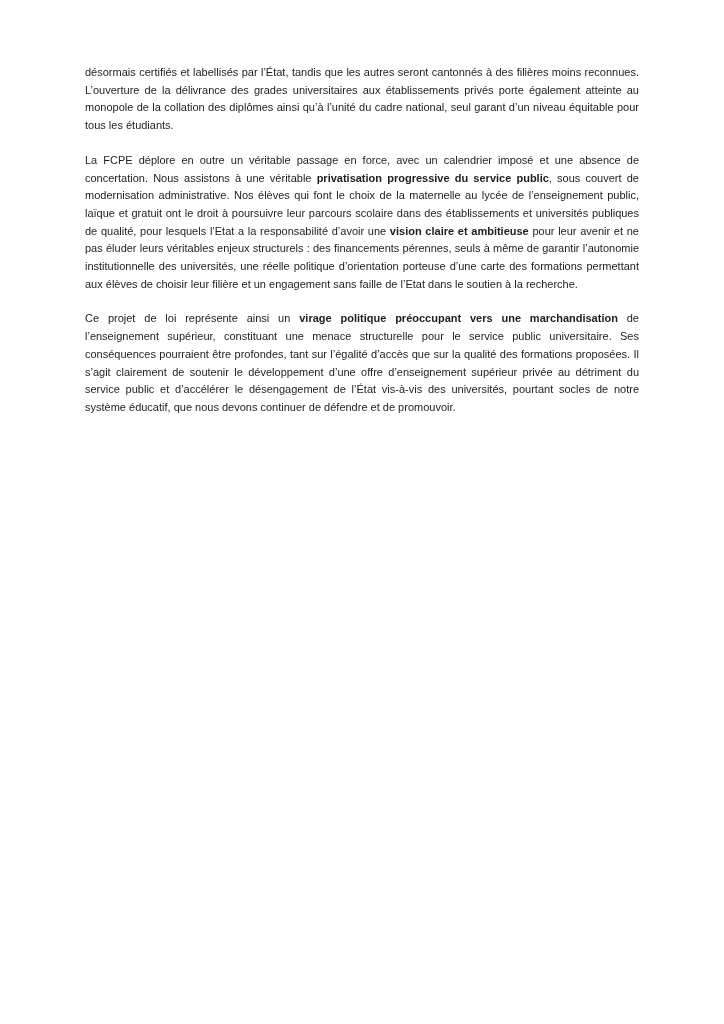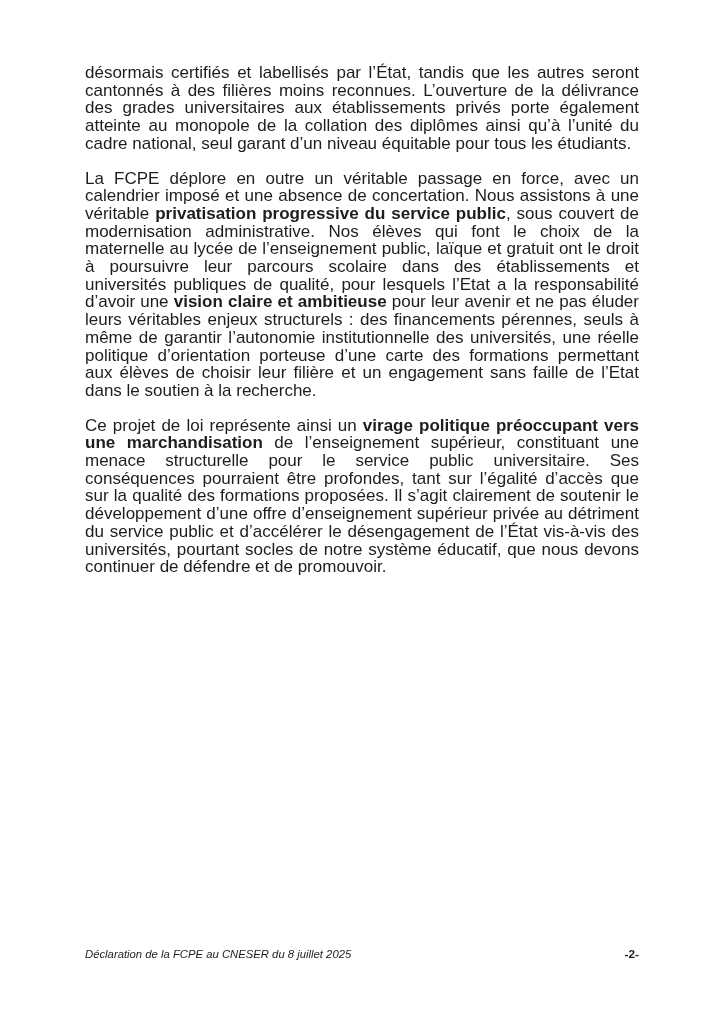--- a/index.html
+++ b/index.html
@@ -14,21 +14,21 @@
     background: #ffffff;
     font-family: "Liberation Sans", sans-serif;
     color: #1d1d1d;
     overflow: hidden;
   }
   .content {
     position: absolute;
     left: 85px;
     top: 64px;
     width: 554px;
-    font-size: 17px;
+    font-size: 11px;
     line-height: 17.7px;
     text-align: justify;
   }
   .content p {
     margin: 0 0 17px 0;
   }
   .b {
     font-weight: bold;
   }
   .footer {
@@ -60,18 +60,14 @@
 
     <p><span>désormais certifiés et labellisés par l’État, tandis que les autres seront cantonnés à des filières moins reconnues. L’ouverture de la délivrance des grades universitaires aux établissements privés porte également atteinte au monopole de la collation des diplômes ainsi qu’à l’unité du cadre national, seul garant d’un niveau équitable pour tous les étudiants.</span></p>
 
     <p><span>La FCPE déplore en outre un véritable passage en force, avec un calendrier imposé et une absence de concertation. Nous assistons à une véritable </span><span class="b">privatisation progressive du service public</span><span>, sous couvert de modernisation administrative. Nos élèves qui font le choix de la maternelle au lycée de l’enseignement public, laïque et gratuit ont le droit à poursuivre leur parcours scolaire dans des établissements et universités publiques de qualité, pour lesquels l’Etat a la responsabilité d’avoir une </span><span class="b">vision claire et ambitieuse</span><span> pour leur avenir et ne pas éluder leurs véritables enjeux structurels : des financements pérennes, seuls à même de garantir l’autonomie institutionnelle des universités, une réelle politique d’orientation porteuse d’une carte des formations permettant aux élèves de choisir leur filière et un engagement sans faille de l’Etat dans le soutien à la recherche.</span></p>
 
     <p><span>Ce projet de loi représente ainsi un </span><span class="b">virage politique préoccupant vers une marchandisation</span><span> de l’enseignement supérieur, constituant une menace structurelle pour le service public universitaire. Ses conséquences pourraient être profondes, tant sur l’égalité d’accès que sur la qualité des formations proposées. Il s’agit clairement de soutenir le développement d’une offre d’enseignement supérieur privée au détriment du service public et d’accélérer le désengagement de l’État vis-à-vis des universités, pourtant socles de notre système éducatif, que nous devons continuer de défendre et de promouvoir.</span></p>
 
 
   </div>
 
-  <div class="footer">
-    <span class="footer-left">Déclaration de la FCPE au CNESER du 8 juillet 2025</span>
-    <span class="footer-right">-2-</span>
-  </div>
 
 </div>
 
 </body></html>

